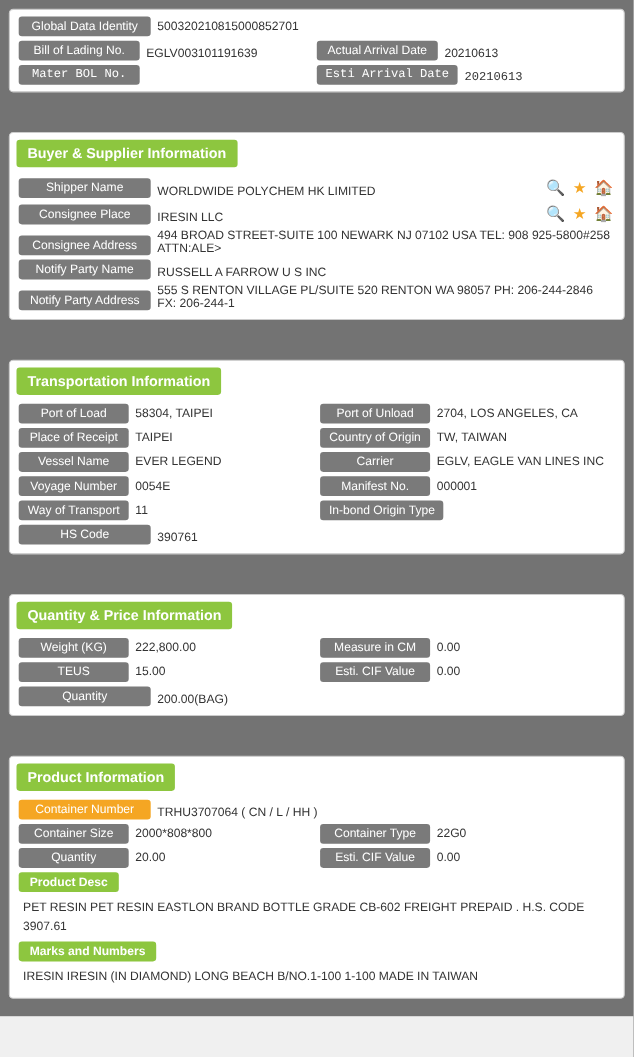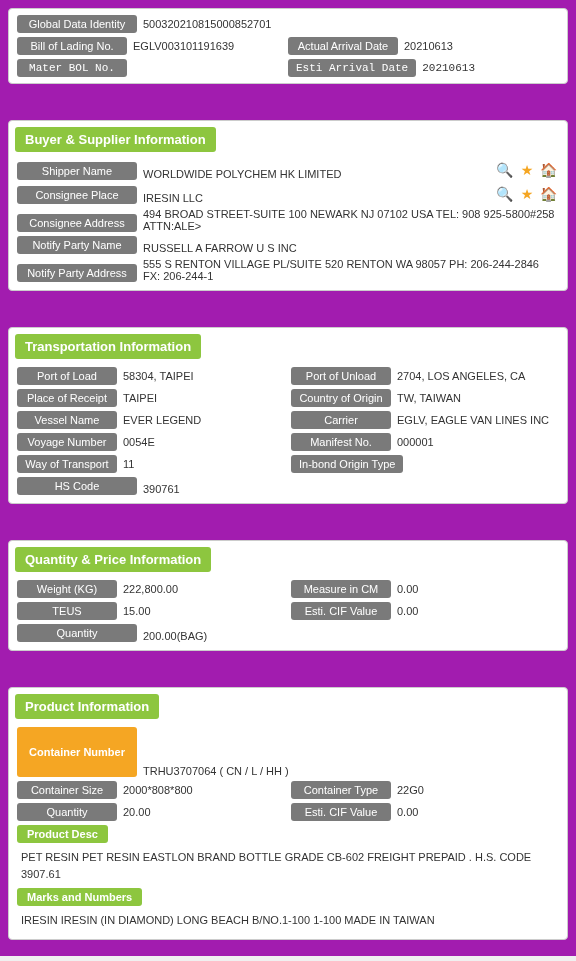--- a/index.html
+++ b/index.html
@@ -4,21 +4,21 @@
   <style>
     * { box-sizing: border-box; margin: 0; padding: 0; }
     body {
       font-family: Arial, sans-serif;
       font-size: 12px;
       background: #f0f0f0;
       color: #333;
       width: 576px;
     }
     .page {
-      background: #a21caf;
+      background: #737373;
       padding: 8px;
     }
     
     .top-fields {
       background: #fff;
       border: 1px solid #ccc;
       border-radius: 4px;
       padding: 6px 8px;
       margin-bottom: 8px;
     }
@@ -39,21 +39,21 @@
       margin-right: 6px;
       flex-shrink: 0;
     }
     .field-value {
       font-size: 11px;
       color: #333;
       flex: 1;
     }
     .field-half {
       display: flex;
-      align-items: center;
+      align-items: flex-end;
       flex: 1;
     }
     .field-half .field-label {
       min-width: 110px;
     }
     
     .section {
       border: 1px solid #ccc;
       border-radius: 4px;
       margin-bottom: 8px;
@@ -128,24 +128,24 @@
       align-items: center;
     }
     .col-half .info-label {
       min-width: 100px;
     }
 
     
     .container-number-label {
       background: #f5a623;
       color: #fff;
-      padding: 19px 10px;
-      border-radius: 3px;
-      font-size: 11px;
-      font-weight: bold;
+      padding: 3px 10px;
+      border-radius: 3px;
+      font-size: 11px;
+      font-weight: normal;
       text-align: center;
       flex-shrink: 0;
       min-width: 120px;
       margin-right: 6px;
     }
     .product-desc-label {
       background: #8dc63f;
       color: #fff;
       padding: 3px 10px;
       border-radius: 3px;

